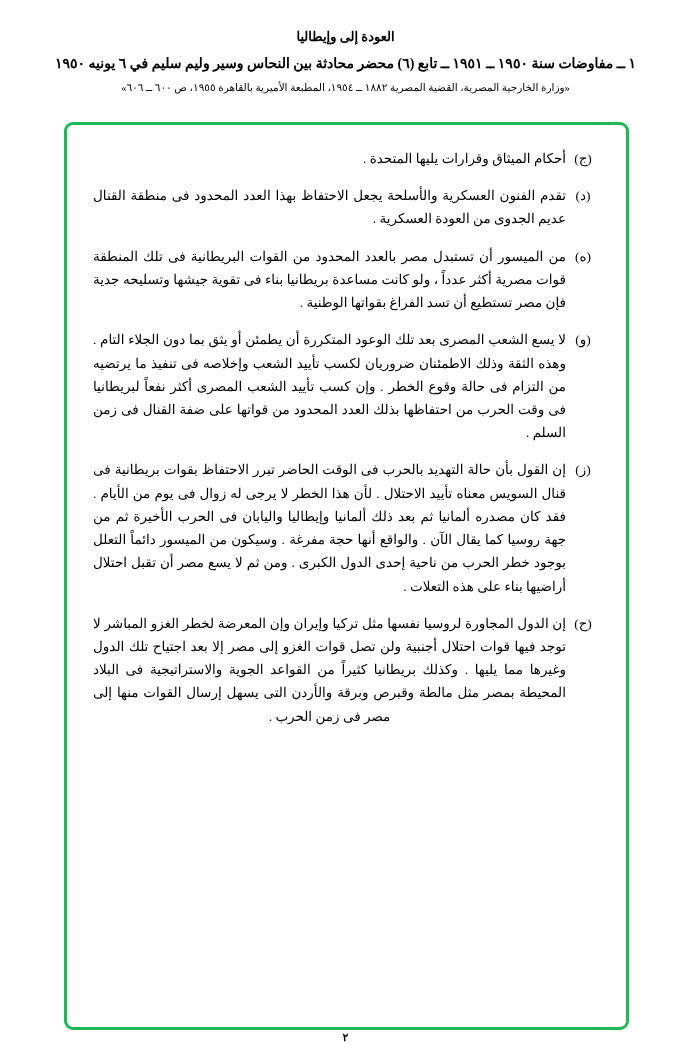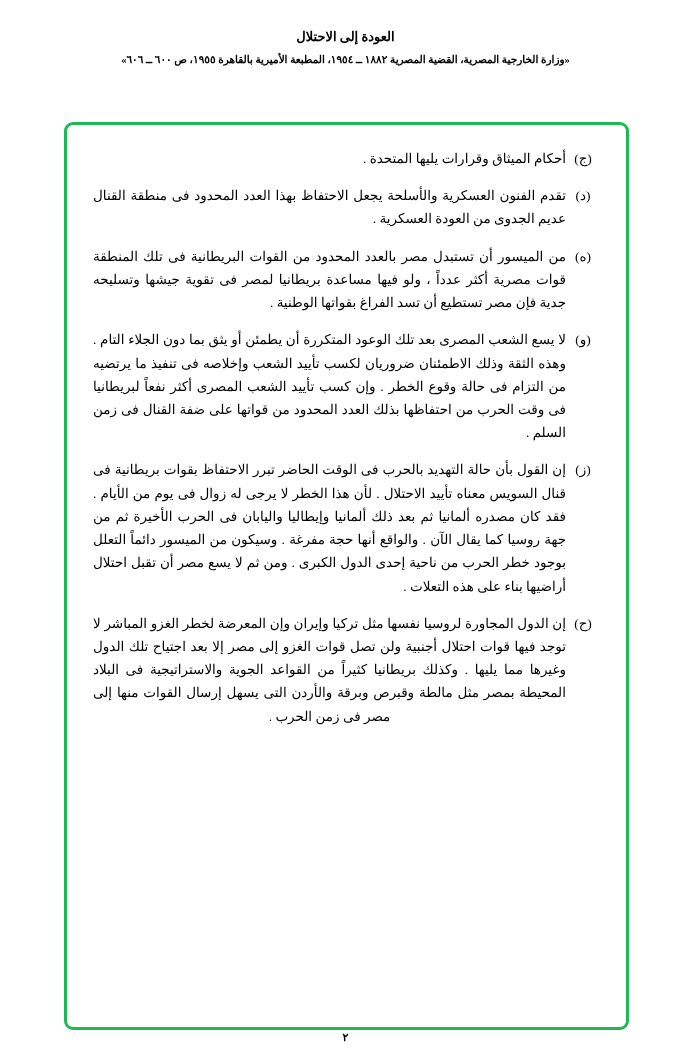--- a/index.html
+++ b/index.html
@@ -37,21 +37,21 @@
   }
   .header-subtitle {
     font-size: 14px;
     font-weight: bold;
     margin-top: 8px;
     line-height: 1.4;
     padding: 0 18px;
   }
   .header-source {
     font-size: 10.5px;
-    font-weight: bold;
+    font-weight: normal;
     margin-top: 7px;
     line-height: 1.4;
     padding: 0 18px;
   }
 
   
   .frame {
     position: absolute;
     top: 122px;
     left: 64px;
@@ -102,40 +102,41 @@
     font-size: 11px;
     font-weight: bold;
   }
 </style>
 </head>
 <body>
 
 <div class="page">
 
   <div class="header">
-    <div class="header-title">العودة إلى الاحتلال</div>
+    <div class="header-title">العودة إلى وإيطاليا</div>
+    <div class="header-subtitle">١ ــ مفاوضات سنة ١٩٥٠ ــ ١٩٥١ ــ تابع (٦) محضر محادثة بين النحاس وسير وليم سليم في ٦ يونيه ١٩٥٠</div>
     <div class="header-source">«وزارة الخارجية المصرية، القضية المصرية ١٨٨٢ ــ ١٩٥٤، المطبعة الأميرية بالقاهرة ١٩٥٥، ص ٦٠٠ ــ ٦٠٦»</div>
   </div>
 
   <div class="frame">
     <div class="frame-inner">
 
       <div class="para">
         <div class="para-marker">(ج)</div>
         <div class="para-text">أحكام الميثاق وقرارات يليها المتحدة .</div>
       </div>
 
       <div class="para">
         <div class="para-marker">(د)</div>
         <div class="para-text">تقدم الفنون العسكرية والأسلحة يجعل الاحتفاظ بهذا العدد المحدود فى منطقة القنال عديم الجدوى من العودة العسكرية .</div>
       </div>
 
       <div class="para">
         <div class="para-marker">(ه)</div>
-        <div class="para-text">من الميسور أن تستبدل مصر بالعدد المحدود من القوات البريطانية فى تلك المنطقة قوات مصرية أكثر عدداً ، ولو فيها مساعدة بريطانيا لمصر فى تقوية جيشها وتسليحه جدية فإن مصر تستطيع أن تسد الفراغ بقواتها الوطنية .</div>
+        <div class="para-text">من الميسور أن تستبدل مصر بالعدد المحدود من القوات البريطانية فى تلك المنطقة قوات مصرية أكثر عدداً ، ولو كانت مساعدة بريطانيا بناء فى تقوية جيشها وتسليحه جدية فإن مصر تستطيع أن تسد الفراغ بقواتها الوطنية .</div>
       </div>
 
       <div class="para">
         <div class="para-marker">(و)</div>
         <div class="para-text">لا يسع الشعب المصرى بعد تلك الوعود المتكررة أن يطمئن أو يثق بما دون الجلاء التام . وهذه الثقة وذلك الاطمئنان ضروريان لكسب تأييد الشعب وإخلاصه فى تنفيذ ما يرتضيه من التزام فى حالة وقوع الخطر . وإن كسب تأييد الشعب المصرى أكثر نفعاً لبريطانيا فى وقت الحرب من احتفاظها بذلك العدد المحدود من قواتها على ضفة القنال فى زمن السلم .</div>
       </div>
 
       <div class="para">
         <div class="para-marker">(ز)</div>
         <div class="para-text">إن القول بأن حالة التهديد بالحرب فى الوقت الحاضر تبرر الاحتفاظ بقوات بريطانية فى قنال السويس معناه تأييد الاحتلال . لأن هذا الخطر لا يرجى له زوال فى يوم من الأيام . فقد كان مصدره ألمانيا ثم بعد ذلك ألمانيا وإيطاليا واليابان فى الحرب الأخيرة ثم من جهة روسيا كما يقال الآن . والواقع أنها حجة مفرغة . وسيكون من الميسور دائماً التعلل بوجود خطر الحرب من ناحية إحدى الدول الكبرى . ومن ثم لا يسع مصر أن تقبل احتلال أراضيها بناء على هذه التعلات .</div>

